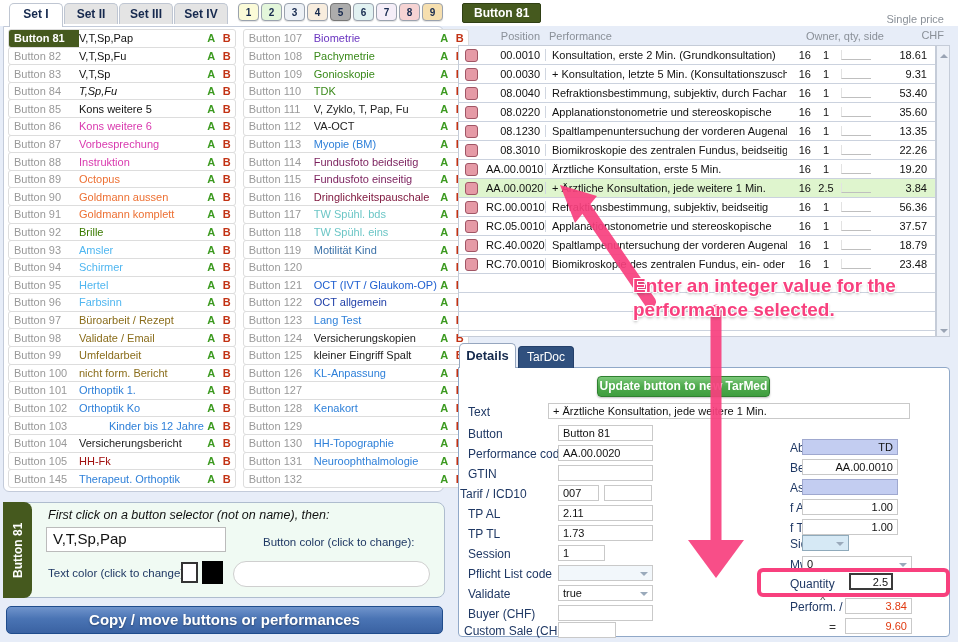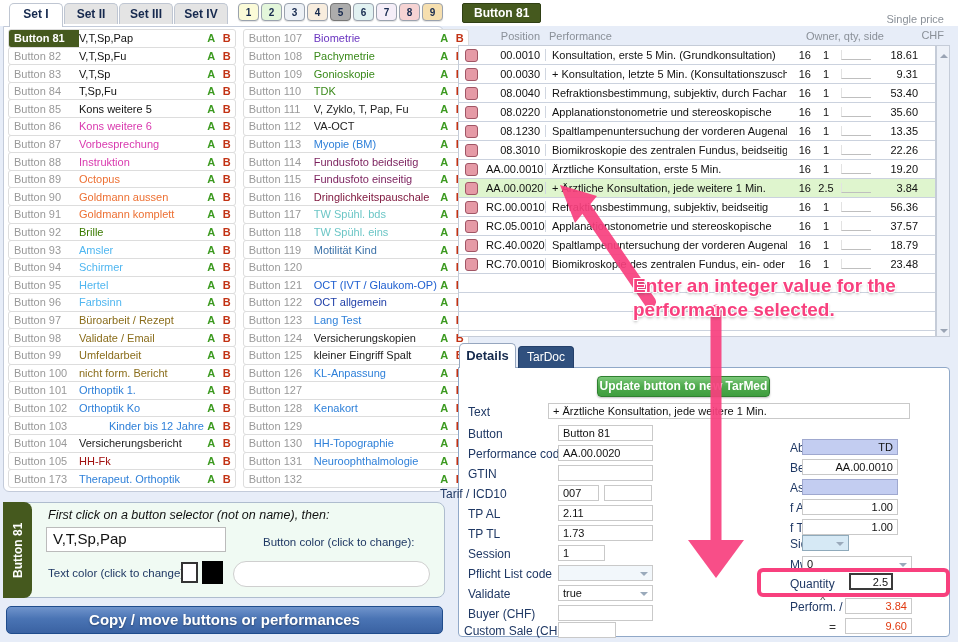--- a/index.html
+++ b/index.html
@@ -58,21 +58,21 @@
   .trow { display:flex; align-items:center; height:19px; border-bottom:1px solid #CBD2DE; font-size:11px; color:#111; background:#fff; }
   .trow.sel { background:var(--rowgreen); }
   .cbwrap { width:27px; flex:none; padding-left:6px; }
   .cb { width:13px; height:13px; background:#E59AA6; border:1px solid #A05565; border-radius:3px; }
   .pos { width:54px; flex:none; text-align:right; }
   .perf { flex:1; border-left:1px solid #D0D6E0; margin-left:5px; padding-left:6px; white-space:nowrap; overflow:hidden; }
   .owner { width:24px; flex:none; text-align:right; }
   .qty { width:30px; flex:none; text-align:center; }
   .sideb { width:34px; flex:none; }
   .sideb i { display:block; width:30px; height:10px; border-bottom:1px solid #BFBFBF; border-left:1px solid #E2E2E2; }
-  .price { width:60px; flex:none; text-align:right; padding-right:17px; }
+  .price { width:60px; flex:none; text-align:right; padding-right:8px; }
   .vscroll { left:936px; top:45px; width:14px; height:292px; background:#EDF1F8; border:1px solid #C5CCD8; }
   .sarr { position:absolute; left:1px; width:10px; height:10px; }
   .sarr::after { content:""; position:absolute; left:2px; border:4px solid transparent; }
   .sarr.up { top:2px; } .sarr.up::after { top:2px; border-bottom-color:#9AA4B4; }
   .sarr.down { bottom:2px; } .sarr.down::after { top:5px; border-top-color:#9AA4B4; }
 
   
   .dtab1 { left:459px; top:343px; width:57px; height:25px; background:#fff; border:1px solid #96A6BE; border-bottom:none;
            border-radius:5px 5px 0 0; font-size:13px; font-weight:bold; color:#152A4E; text-align:center; line-height:24px; z-index:3; }
   .dtab2 { left:518px; top:346px; width:56px; height:22px; background:#30507E; border:1px solid #24406A; border-bottom:none;
@@ -139,21 +139,21 @@
         <span class="bb">B</span>
       </div>
       <div class="brow">
         <span class="bnum">Button 83</span>
         <span class="bname" style="color: rgb(17, 17, 17);">V,T,Sp</span>
         <span class="ba">A</span>
         <span class="bb">B</span>
       </div>
       <div class="brow">
         <span class="bnum">Button 84</span>
-        <span class="bname" style="color: rgb(17, 17, 17);">T,Sp,Fu</span>
+        <span class="bname" style="color: rgb(17, 17, 17); font-style: italic;">T,Sp,Fu</span>
         <span class="ba">A</span>
         <span class="bb">B</span>
       </div>
       <div class="brow">
         <span class="bnum">Button 85</span>
         <span class="bname" style="color: rgb(17, 17, 17);">Kons weitere 5</span>
         <span class="ba">A</span>
         <span class="bb">B</span>
       </div>
       <div class="brow">
@@ -270,21 +270,21 @@
         <span class="ba">A</span>
         <span class="bb">B</span>
       </div>
       <div class="brow">
         <span class="bnum">Button 105</span>
         <span class="bname" style="color: rgb(160, 16, 16);">HH-Fk</span>
         <span class="ba">A</span>
         <span class="bb">B</span>
       </div>
       <div class="brow">
-        <span class="bnum">Button 173</span>
+        <span class="bnum">Button 145</span>
         <span class="bname" style="color: rgb(47, 128, 217);">Therapeut. Orthoptik</span>
         <span class="ba">A</span>
         <span class="bb">B</span>
       </div>
     </div>
   <div class="bcol">
       <div class="brow">
         <span class="bnum">Button 107</span>
         <span class="bname" style="color: rgb(106, 53, 192);">Biometrie</span>
         <span class="ba">A</span>
@@ -459,21 +459,21 @@
 <div class="abs thead" style="left:549px;top:30px;">Performance</div>
 <div class="abs thead" style="left:770px;top:30px;width:114px;text-align:right;">Owner, qty, side</div>
 <div class="abs thead" style="left:860px;top:13px;width:84px;text-align:right;">Single price</div>
 <div class="abs thead" style="left:860px;top:29px;width:84px;text-align:right;">CHF</div>
 <div class="abs ptable">
     <div class="trow">
       <span class="cbwrap">
         <span class="cb" style="display: block;"></span>
       </span>
       <span class="pos">00.0010</span>
-      <span class="perf">Konsultation, erste 5 Min. (Grundkonsultation)</span>
+      <span class="perf">Konsultation, erste 2 Min. (Grundkonsultation)</span>
       <span class="owner">16</span>
       <span class="qty">1</span>
       <span class="sideb">
         <i></i>
       </span>
       <span class="price">18.61</span>
     </div>
     <div class="trow">
       <span class="cbwrap">
         <span class="cb" style="display: block;"></span>
@@ -632,21 +632,21 @@
 <div class="abs upd-btn">Update button to new TarMed</div>
 
 <span class="abs flabel" style="left:468px;top:405px;">Text</span>
 <div class="abs fbox" style="left:548px;top:403px;width:362px;">+ Ärztliche Konsultation, jede weitere 1 Min.</div>
 <span class="abs flabel" style="left:468px;top:427px;">Button</span>
 <div class="abs fbox" style="left:558px;top:425px;width:95px;">Button 81</div>
 <span class="abs flabel" style="left:468px;top:447px;">Performance code</span>
 <div class="abs fbox" style="left:558px;top:445px;width:95px;">AA.00.0020</div>
 <span class="abs flabel" style="left:468px;top:467px;">GTIN</span>
 <div class="abs fbox" style="left:558px;top:465px;width:95px;"></div>
-<span class="abs flabel" style="left:440px;top:487px;">Tarif / ICD10</span>
+<span class="abs flabel" style="left:460px;top:487px;">Tarif / ICD10</span>
 <div class="abs fbox" style="left:558px;top:485px;width:41px;">007</div>
 <div class="abs fbox" style="left:604px;top:485px;width:48px;"></div>
 <span class="abs flabel" style="left:468px;top:507px;">TP AL</span>
 <div class="abs fbox" style="left:558px;top:505px;width:95px;">2.11</div>
 <span class="abs flabel" style="left:468px;top:527px;">TP TL</span>
 <div class="abs fbox" style="left:558px;top:525px;width:95px;">1.73</div>
 <span class="abs flabel" style="left:468px;top:547px;">Session</span>
 <div class="abs fbox" style="left:558px;top:545px;width:47px;">1</div>
 <span class="abs flabel" style="left:468px;top:567px;">Pflicht List code</span>
 <div class="abs fbox dd" style="left:558px;top:565px;width:95px;background:#F2F7FB;"></div>

